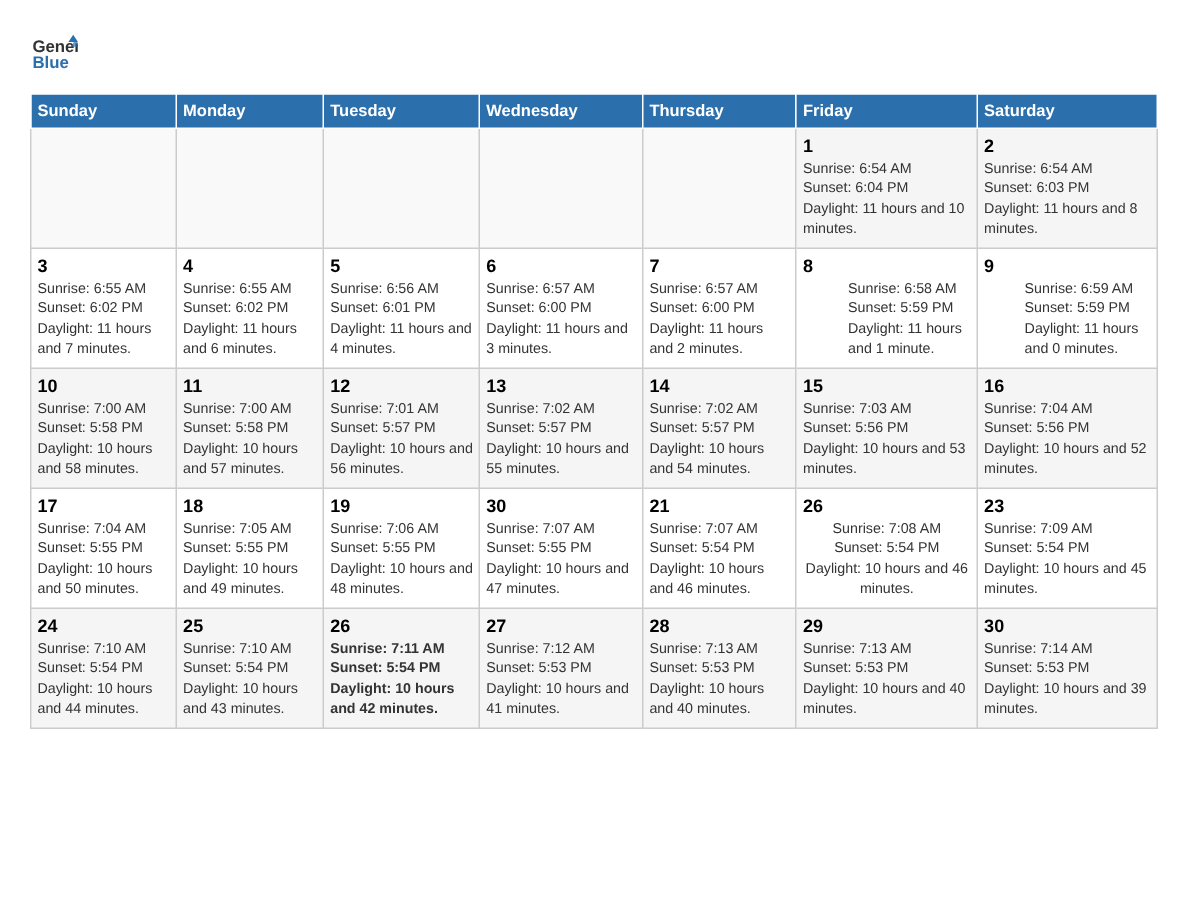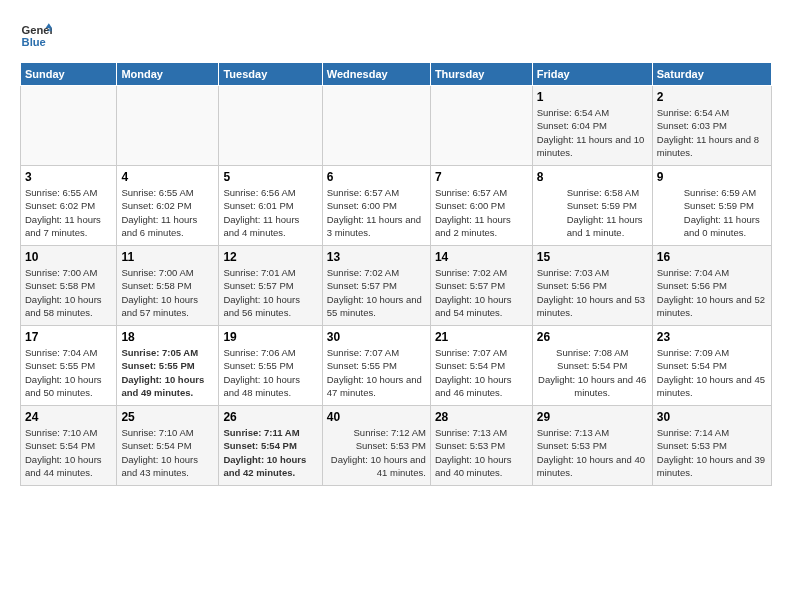--- a/index.html
+++ b/index.html
@@ -221,21 +221,21 @@
       </tr>
       <tr>
         <td>
           <span class="day-num">17</span>
           <div class="day-info" style="white-space: pre-line;">Sunrise: 7:04 AM
 Sunset: 5:55 PM
 Daylight: 10 hours and 50 minutes.</div>
         </td>
         <td>
           <span class="day-num">18</span>
-          <div class="day-info" style="white-space: pre-line; font-weight: bold;">Sunrise: 7:05 AM
+          <div class="day-info" style="white-space: pre-line;">Sunrise: 7:05 AM
 Sunset: 5:55 PM
 Daylight: 10 hours and 49 minutes.</div>
         </td>
         <td>
           <span class="day-num">19</span>
           <div class="day-info" style="white-space: pre-line;">Sunrise: 7:06 AM
 Sunset: 5:55 PM
 Daylight: 10 hours and 48 minutes.</div>
         </td>
         <td>
@@ -276,22 +276,22 @@
 Sunset: 5:54 PM
 Daylight: 10 hours and 43 minutes.</div>
         </td>
         <td>
           <span class="day-num">26</span>
           <div class="day-info" style="white-space: pre-line; font-weight: bold;">Sunrise: 7:11 AM
 Sunset: 5:54 PM
 Daylight: 10 hours and 42 minutes.</div>
         </td>
         <td>
-          <span class="day-num">40</span>
-          <div class="day-info" style="white-space: pre-line; text-align: right;">Sunrise: 7:12 AM
+          <span class="day-num">27</span>
+          <div class="day-info" style="white-space: pre-line;">Sunrise: 7:12 AM
 Sunset: 5:53 PM
 Daylight: 10 hours and 41 minutes.</div>
         </td>
         <td>
           <span class="day-num">28</span>
           <div class="day-info" style="white-space: pre-line;">Sunrise: 7:13 AM
 Sunset: 5:53 PM
 Daylight: 10 hours and 40 minutes.</div>
         </td>
         <td>

